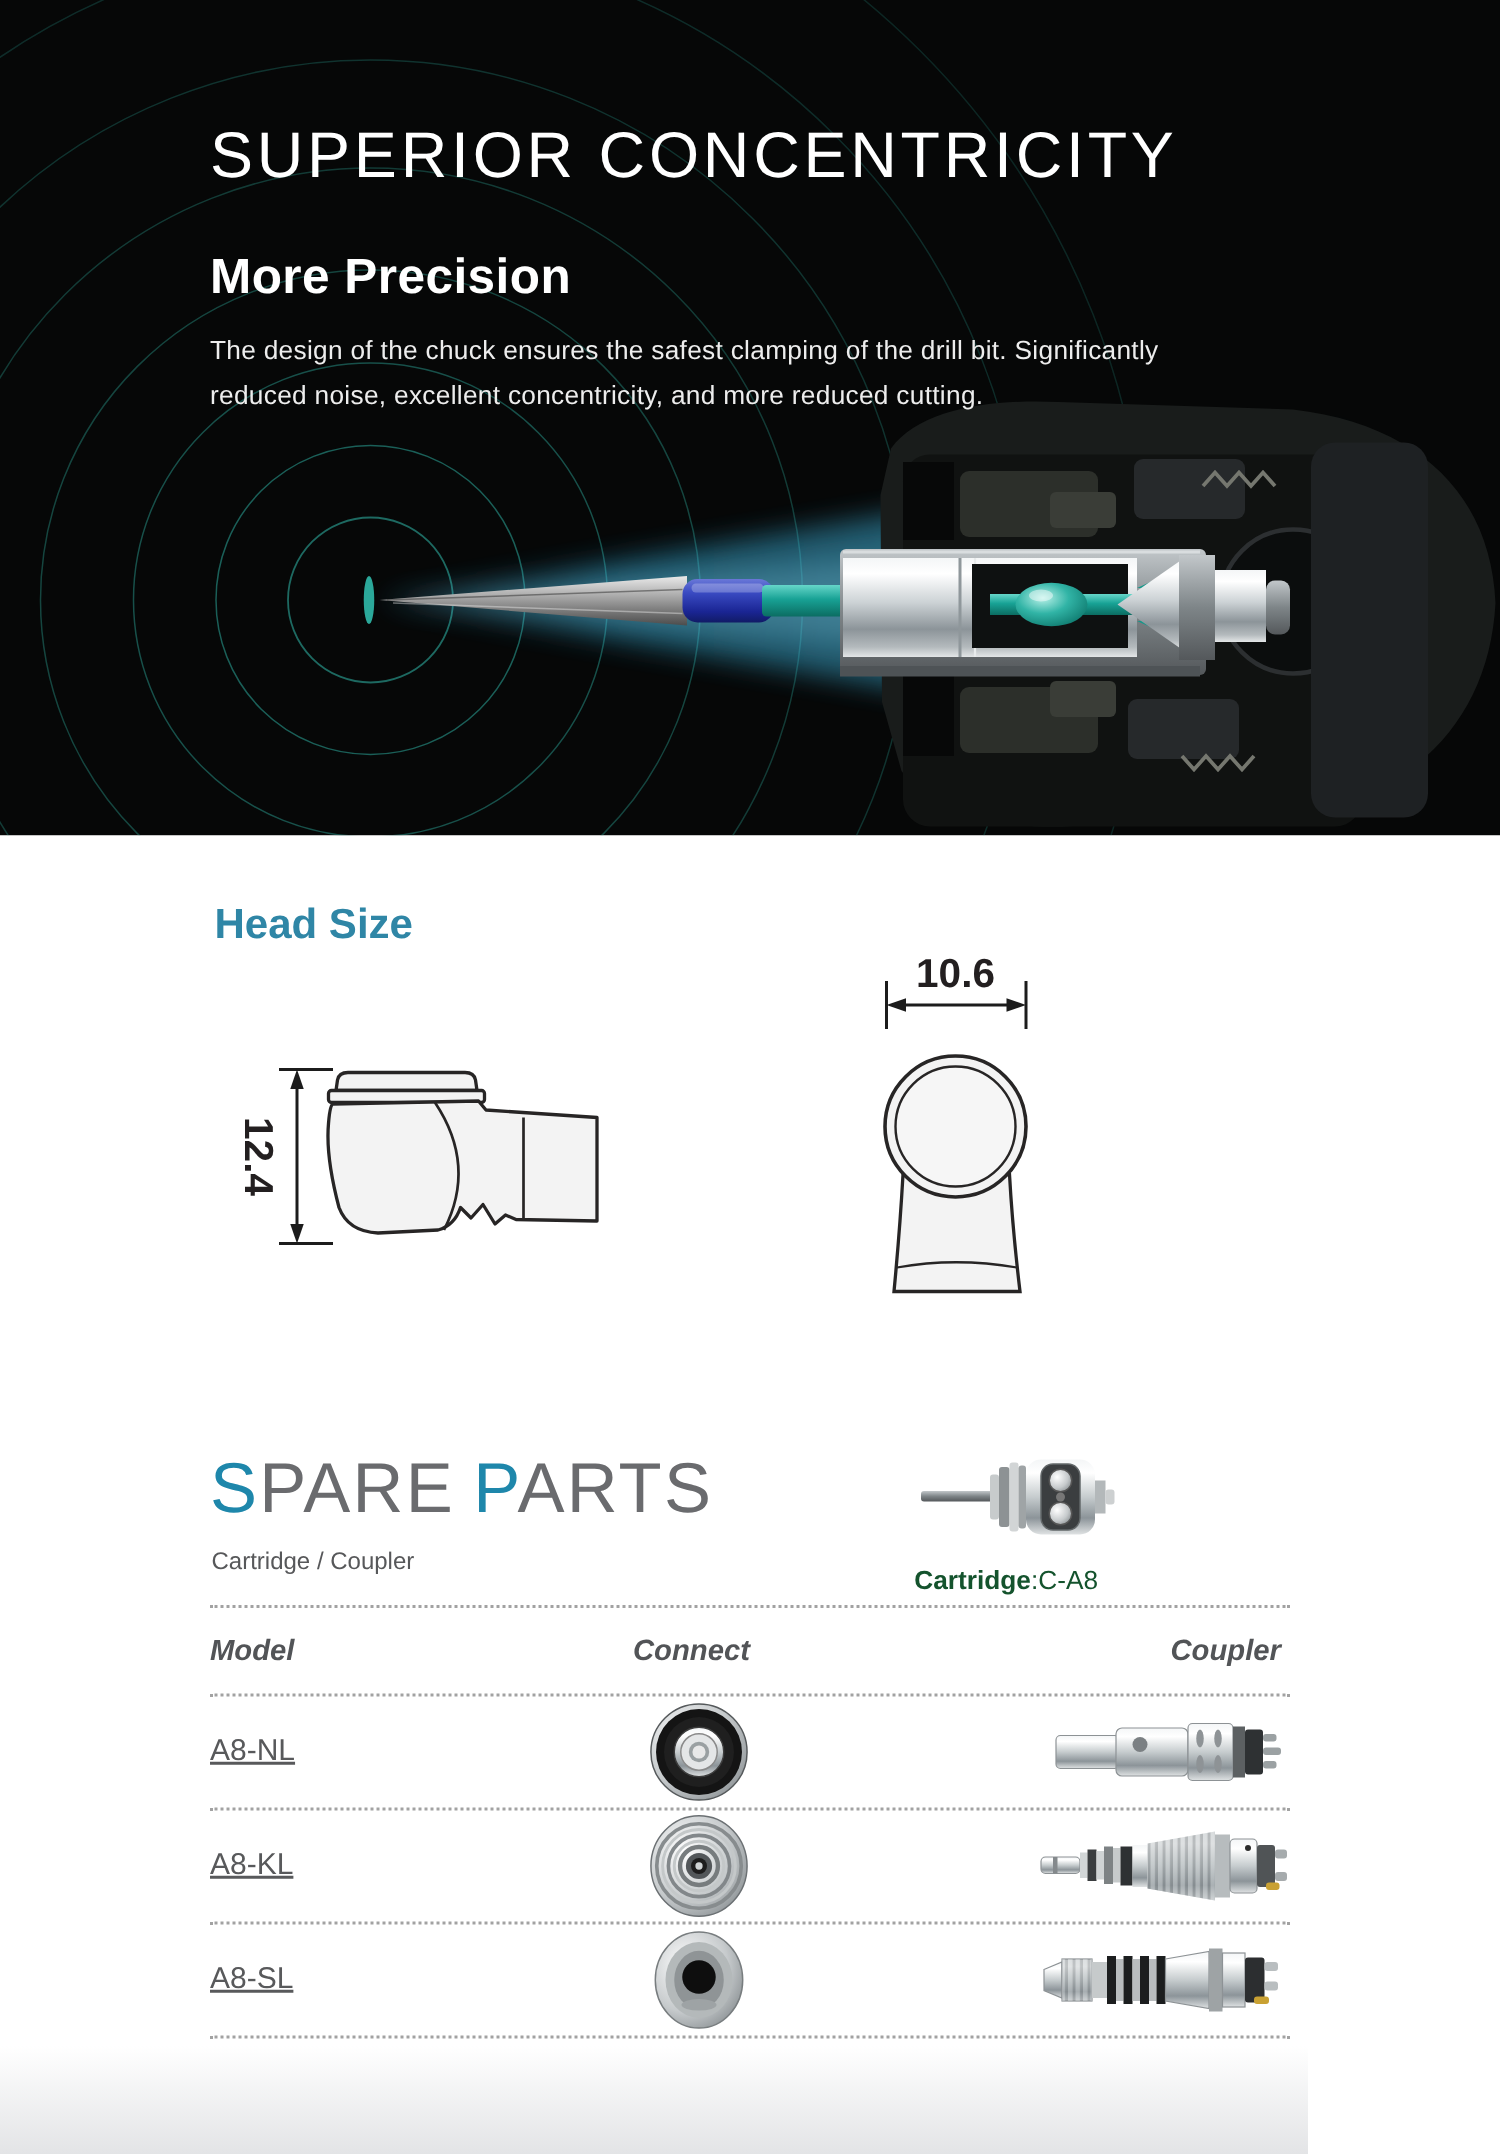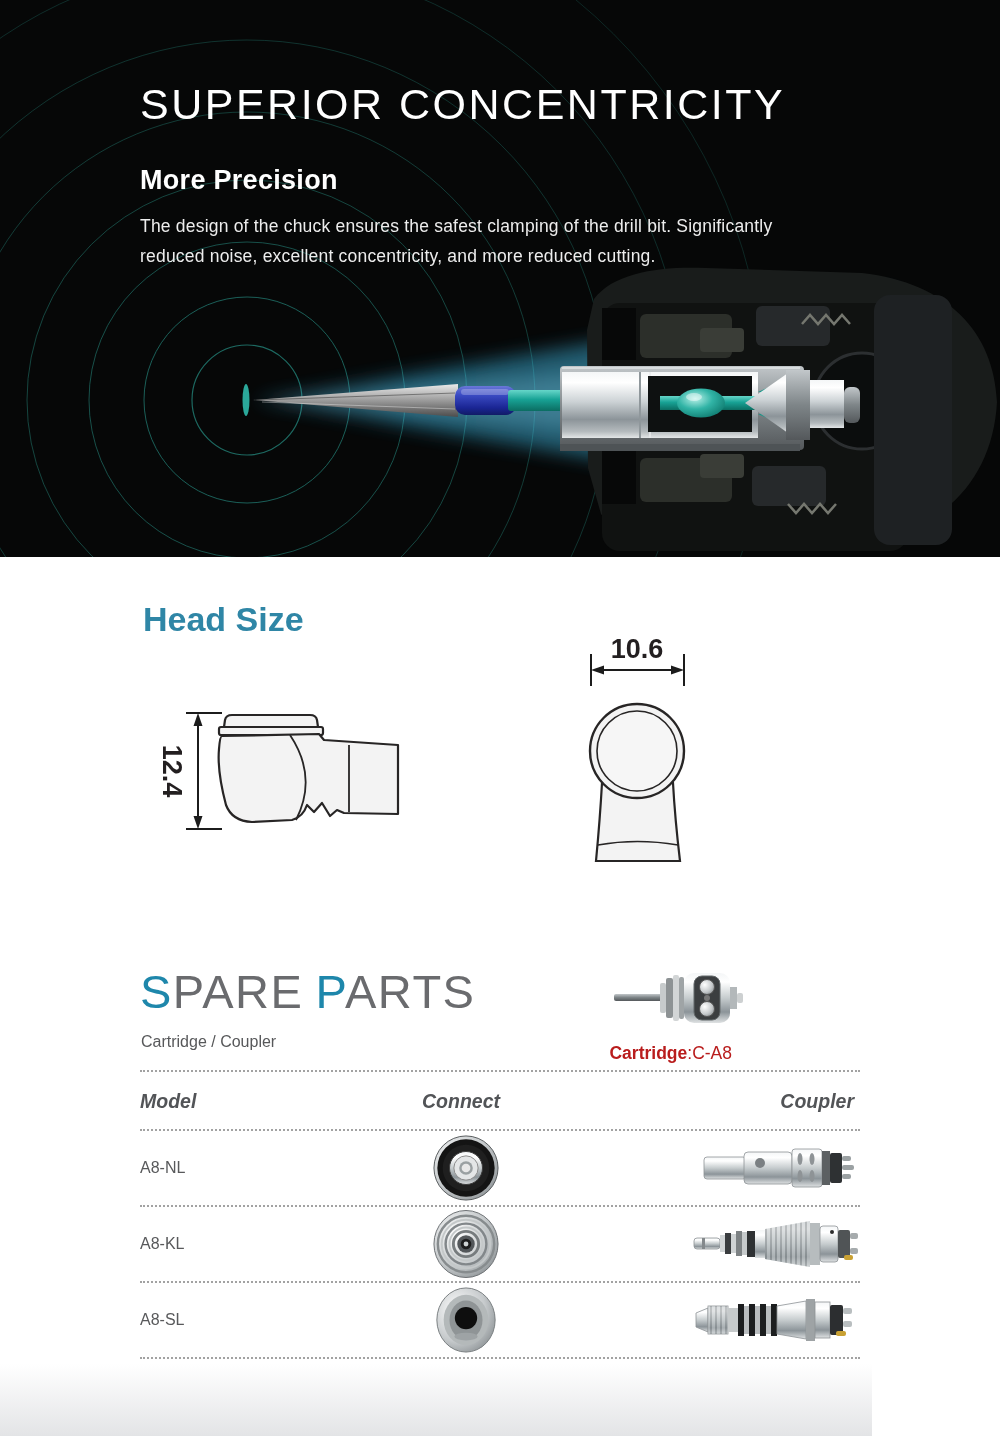--- a/index.html
+++ b/index.html
@@ -5,47 +5,47 @@
   * { margin:0; padding:0; box-sizing:border-box; }
   html,body { background:#ffffff; }
   body { font-family:"Liberation Sans","DejaVu Sans",sans-serif; width:1000px; }
   .page { position:relative; width:1000px; height:1436px; overflow:hidden; background:#ffffff; }
 
   
   .hero { position:relative; width:1000px; height:557px; background:#737373; overflow:hidden; }
   .hero-art { position:absolute; inset:0; width:1000px; height:557px; display:block; }
   .hero-text { position:absolute; left:140px; top:80px; width:720px; }
   .hero-title { color:#ffffff; font-size:43px; font-weight:400; letter-spacing:2.5px; white-space:nowrap; }
-  .hero-subtitle { color:#ffffff; font-size:27px; font-weight:700; margin-top:36px; letter-spacing:0.3px; }
+  .hero-subtitle { color:#ffffff; font-size:33px; font-weight:700; margin-top:36px; letter-spacing:0.3px; }
   .hero-desc { color:#ededed; font-size:17.5px; line-height:1.72; margin-top:15px; width:700px; letter-spacing:0.2px; }
 
   
   .head-size { position:relative; width:1000px; height:403px; background:#ffffff; }
-  .head-size-heading { position:absolute; left:143px; top:43px; font-size:34px; font-weight:700; color:#2f86a6; }
+  .head-size-heading { position:absolute; left:143px; top:43px; font-size:28px; font-weight:700; color:#2f86a6; }
   .dim-svg { position:absolute; left:0; top:0; width:1000px; height:403px; display:block; }
 
   
   .spare { position:relative; width:872px; height:476px; background:#ffffff; }
   .spare-title { position:absolute; left:140px; top:4px; font-size:47px; font-weight:400; color:#6a6b6e; letter-spacing:1.5px; white-space:nowrap; }
   .spare-title .accent { color:#1e87ab; }
   .spare-title .sp { margin-right:0.26em; }
   .spare-sub { position:absolute; left:141px; top:73px; font-size:16px; color:#57585a; }
   .cartridge-fig { position:absolute; right:122px; top:4px; width:142px; height:68px; }
-  .cartridge-label { position:absolute; right:140px; top:83px; font-size:17.5px; color:#b91c1c; }
+  .cartridge-label { position:absolute; right:140px; top:83px; font-size:17.5px; color:#14532d; }
   .cartridge-label b { font-weight:700; }
 
   .parts-table { position:absolute; left:140px; top:110px; width:720px; }
   .dotted { border-top:2px dotted #a2a2a2; height:0; }
   .thead { position:relative; height:57px;font-style:italic; }
   .thead span { position:absolute; top:50%; transform:translateY(-50%); font-size:19.5px; font-weight:700; color:#525457; }
   .col-model { left:0; }
   .col-connect { left:321px; transform:translate(-50%,-50%) !important; }
   .col-coupler { right:6px; }
   .prow { position:relative; height:74px; }
-  .model-cell { position:absolute; left:0; top:50%; transform:translateY(-50%); font-size:16px; color:#58595b; }
+  .model-cell { position:absolute; left:0; top:50%; transform:translateY(-50%); font-size:20px; color:#58595b;text-decoration:underline; }
   .connect-cell { position:absolute; left:326px; top:50%; transform:translate(-50%,-50%); width:68px; height:68px; }
   .connect-cell svg { width:68px; height:68px; display:block; }
   .coupler-cell { position:absolute; right:0; top:50%; transform:translateY(-50%); width:168px; height:50px; }
   .coupler-cell svg { width:168px; height:50px; display:block; }
   .bottom-fade { position:absolute; left:0; right:0; bottom:0; height:72px; background:linear-gradient(rgba(230,231,232,0), #e3e4e6); }
 </style>
 </head>
 <body>
 
 <div class="page">

